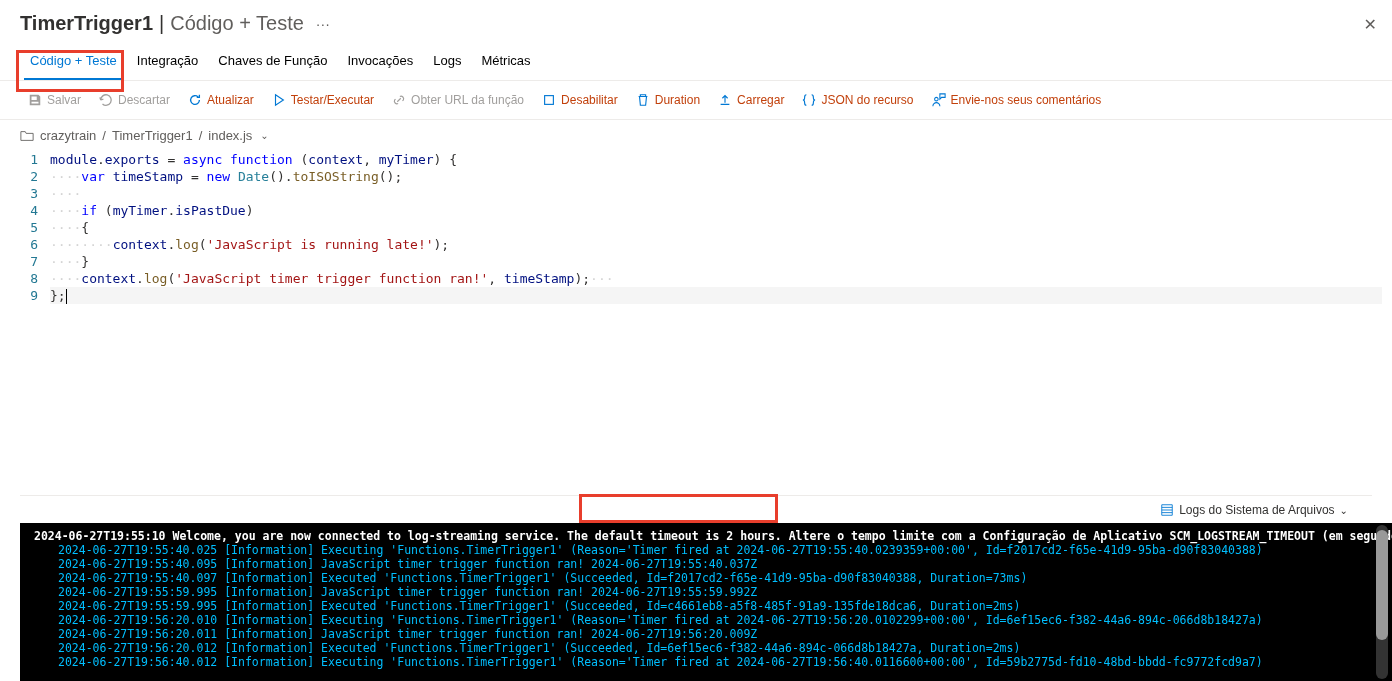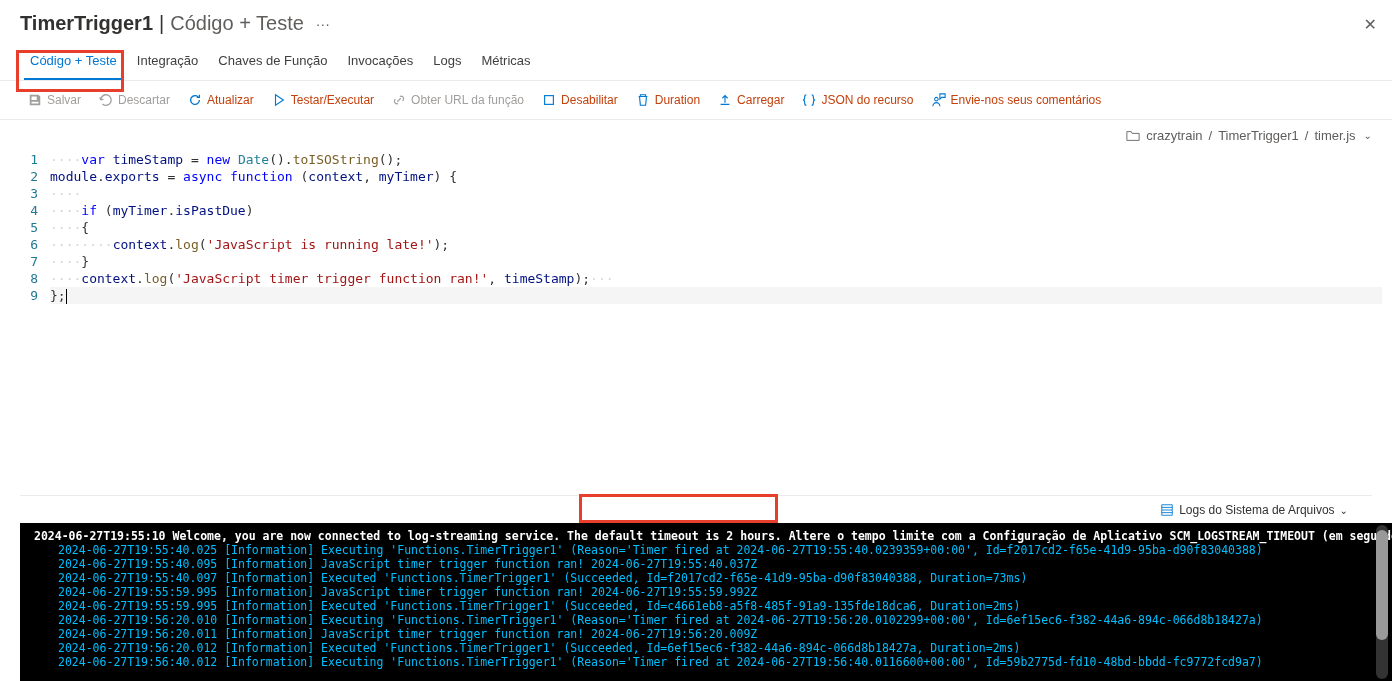--- a/index.html
+++ b/index.html
@@ -6,35 +6,35 @@
 body { font-family: "Segoe UI", sans-serif; font-size: 13px; color: #323130; background: #fff; width: 1392px; height: 681px; overflow: hidden; }
 
 .header { display: flex; align-items: center; padding: 12px 20px 8px 20px; }
 .header-title { font-size: 20px; font-weight: 600; color: #323130; }
 .header-sep { margin: 0 6px; color: #323130; font-size: 20px; }
 .header-sub { font-size: 20px; color: #605e5c; font-weight: 400; }
 .header-more { margin-left: 12px; color: #605e5c; font-size: 14px; }
 .close-icon { position: absolute; right: 15px; top: 15px; font-size: 16px; cursor: pointer; color: #605e5c; }
 
 .tabs { display: flex; gap: 0; padding: 0 20px; border-bottom: 1px solid #edebe9; position: relative; }
-.tab { padding: 10px 10px 12px 10px; font-size: 13px; color: #404040; cursor: pointer; position: relative; }
+.tab { padding: 10px 10px 12px 10px; font-size: 13px; color: #000000; cursor: pointer; position: relative; }
 .tab.active { color: #0078d4; }
 .tab.active::after { content: ''; position: absolute; bottom: 0; left: 4px; right: 4px; height: 2px; background: #0078d4; }
 
 .highlight-box { position: absolute; border: 3px solid #e83e2c; pointer-events: none; z-index: 10; }
 .highlight-tab { top: 50px; left: 16px; width: 108px; height: 42px; }
 .highlight-logs { top: 494px; left: 579px; width: 199px; height: 29px; }
 
 .toolbar { display: flex; align-items: flex-start; padding: 8px 20px; gap: 2px; border-bottom: 1px solid #edebe9; }
 .tool-btn { display: flex; align-items: center; gap: 5px; padding: 4px 8px; font-size: 12px; cursor: pointer; color: #c2410c; }
 .tool-btn.disabled { color: #a19f9d; }
 .tool-btn.disabled .icn { color: #a19f9d; }
 .icn { color: #0078d4; font-size: 14px; display: inline-flex; align-items: center; }
 
-.breadcrumb { display: flex; align-items: center; padding: 8px 20px; gap: 6px; font-size: 13px; color: #605e5c; justify-content: flex-end; }
+.breadcrumb { display: flex; align-items: center; padding: 8px 20px; gap: 6px; font-size: 13px; color: #605e5c; }
 .breadcrumb .sep { color: #605e5c; }
 .breadcrumb .chev { font-size: 10px; margin-left: 2px; }
 
 .editor { display: flex; padding: 0 10px; font-family: Consolas, monospace; font-size: 13px; line-height: 17px; height: 300px; }
 .gutter { width: 40px; text-align: right; padding-right: 12px; color: #237893; user-select: none; }
 .gutter div { height: 17px; }
 .code { flex: 1; position: relative; }
 .code-line { height: 17px; white-space: pre; }
 .code-line.hl { background: #f5f5f5; }
 .tok-kw { color: #0000ff; }
@@ -169,39 +169,39 @@
 <div class="breadcrumb">
   <span class="icn" style="color:#605e5c">
       <svg width="14" height="14" viewBox="0 0 16 16">
         <path fill="none" stroke="currentColor" d="M1 3h5l1 2h8v8H1V3z"></path>
       </svg>
     </span>
   <span>crazytrain</span>
   <span class="sep">/</span>
   <span>TimerTrigger1</span>
   <span class="sep">/</span>
-  <span>timer.js</span>
+  <span>index.js</span>
   <span class="chev">⌄</span>
 </div>
 
 <div class="editor">
   <div class="gutter">
     <div>1</div>
       <div>2</div>
       <div>3</div>
       <div>4</div>
       <div>5</div>
       <div>6</div>
       <div>7</div>
       <div>8</div>
       <div>9</div>
   </div>
   <div class="code">
+    <div class="code-line"><span class="tok-var">module</span>.<span class="tok-var">exports</span> = <span class="tok-kw">async</span> <span class="tok-kw">function</span> (<span class="tok-var">context</span>, <span class="tok-var">myTimer</span>) {</div>
     <div class="code-line"><span class="tok-whitespace">····</span><span class="tok-kw">var</span> <span class="tok-var">timeStamp</span> = <span class="tok-kw">new</span> <span class="tok-cls">Date</span>().<span class="tok-fn">toISOString</span>();</div>
-    <div class="code-line"><span class="tok-var">module</span>.<span class="tok-var">exports</span> = <span class="tok-kw">async</span> <span class="tok-kw">function</span> (<span class="tok-var">context</span>, <span class="tok-var">myTimer</span>) {</div>
     <div class="code-line"><span class="tok-whitespace">····</span></div>
     <div class="code-line"><span class="tok-whitespace">····</span><span class="tok-kw">if</span> (<span class="tok-var">myTimer</span>.<span class="tok-var">isPastDue</span>)</div>
     <div class="code-line"><span class="tok-whitespace">····</span>{</div>
     <div class="code-line"><span class="tok-whitespace">········</span><span class="tok-var">context</span>.<span class="tok-fn">log</span>(<span class="tok-str">'JavaScript is running late!'</span>);</div>
     <div class="code-line"><span class="tok-whitespace">····</span>}</div>
     <div class="code-line"><span class="tok-whitespace">····</span><span class="tok-var">context</span>.<span class="tok-fn">log</span>(<span class="tok-str">'JavaScript timer trigger function ran!'</span>, <span class="tok-var">timeStamp</span>);<span class="tok-whitespace">···</span></div>
     <div class="code-line hl">};<span class="cursor-line"></span></div>
   </div>
 </div>
 

